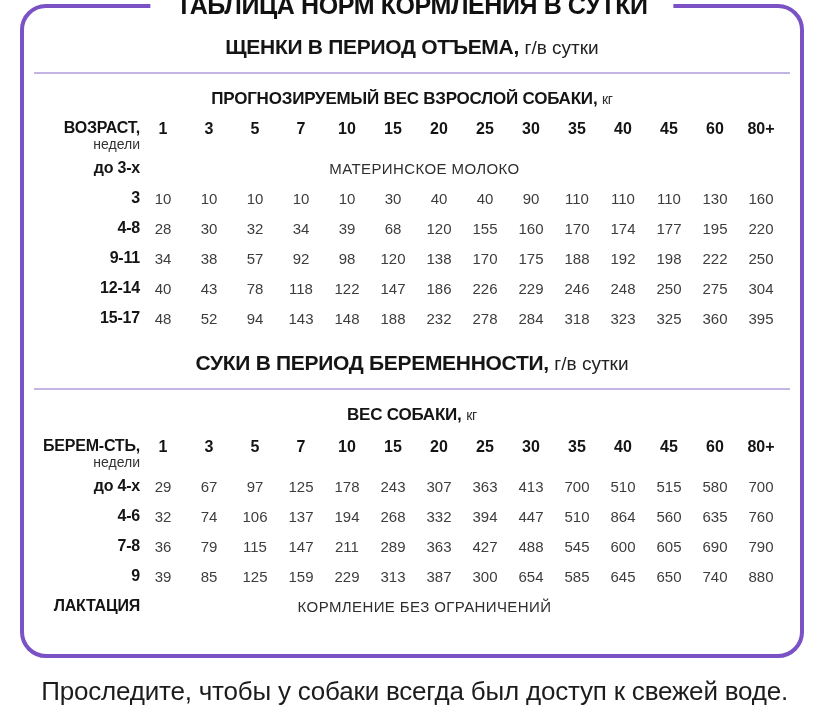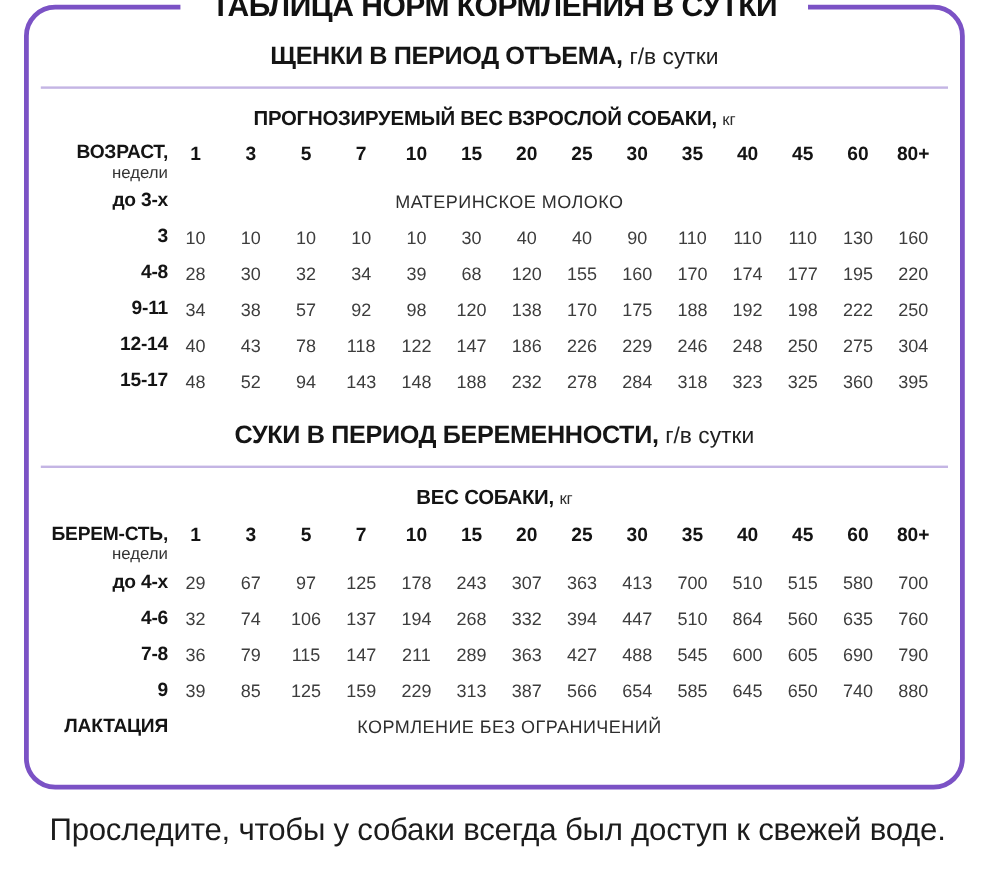--- a/index.html
+++ b/index.html
@@ -372,21 +372,21 @@
         </tr>
         <tr>
           <th class="lbl">9</th>
           <td>39</td>
           <td>85</td>
           <td>125</td>
           <td>159</td>
           <td>229</td>
           <td>313</td>
           <td>387</td>
-          <td>566</td>
+          <td>300</td>
           <td>654</td>
           <td>585</td>
           <td>645</td>
           <td>650</td>
           <td>740</td>
           <td>880</td>
         </tr>
         <tr>
           <th class="lbl">ЛАКТАЦИЯ</th>
           <td colspan="14" class="span-cell">КОРМЛЕНИЕ БЕЗ ОГРАНИЧЕНИЙ</td>

